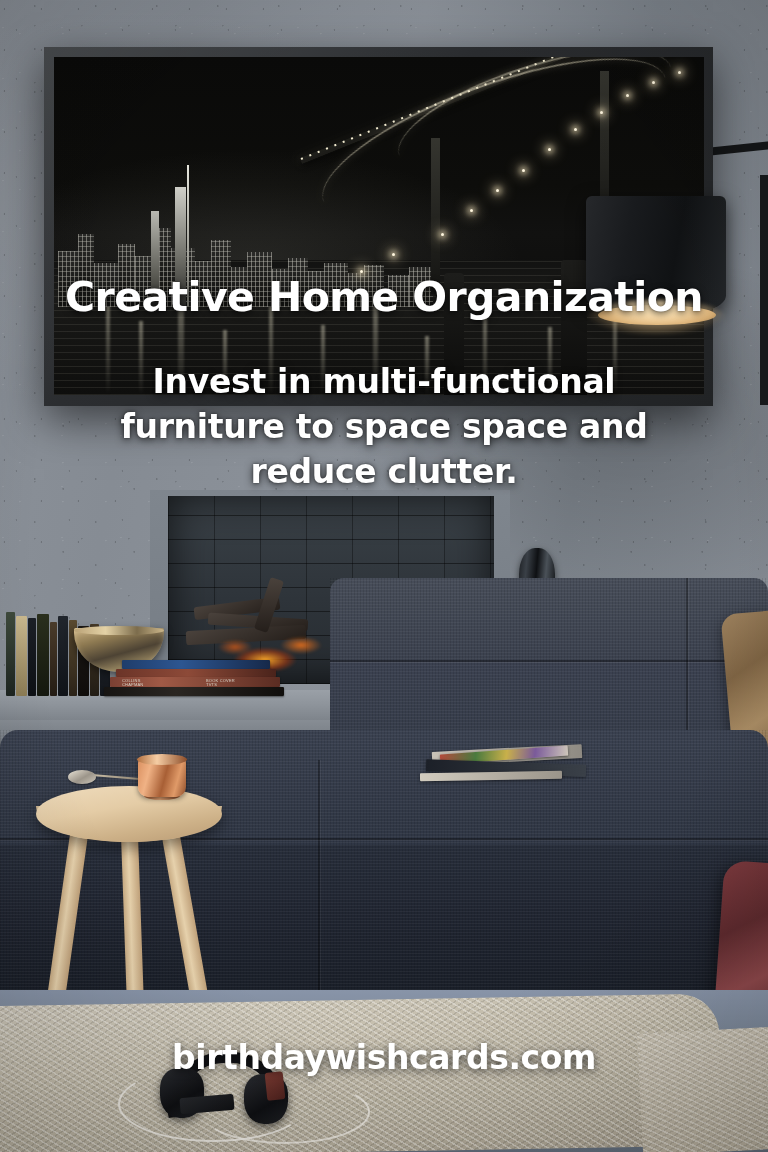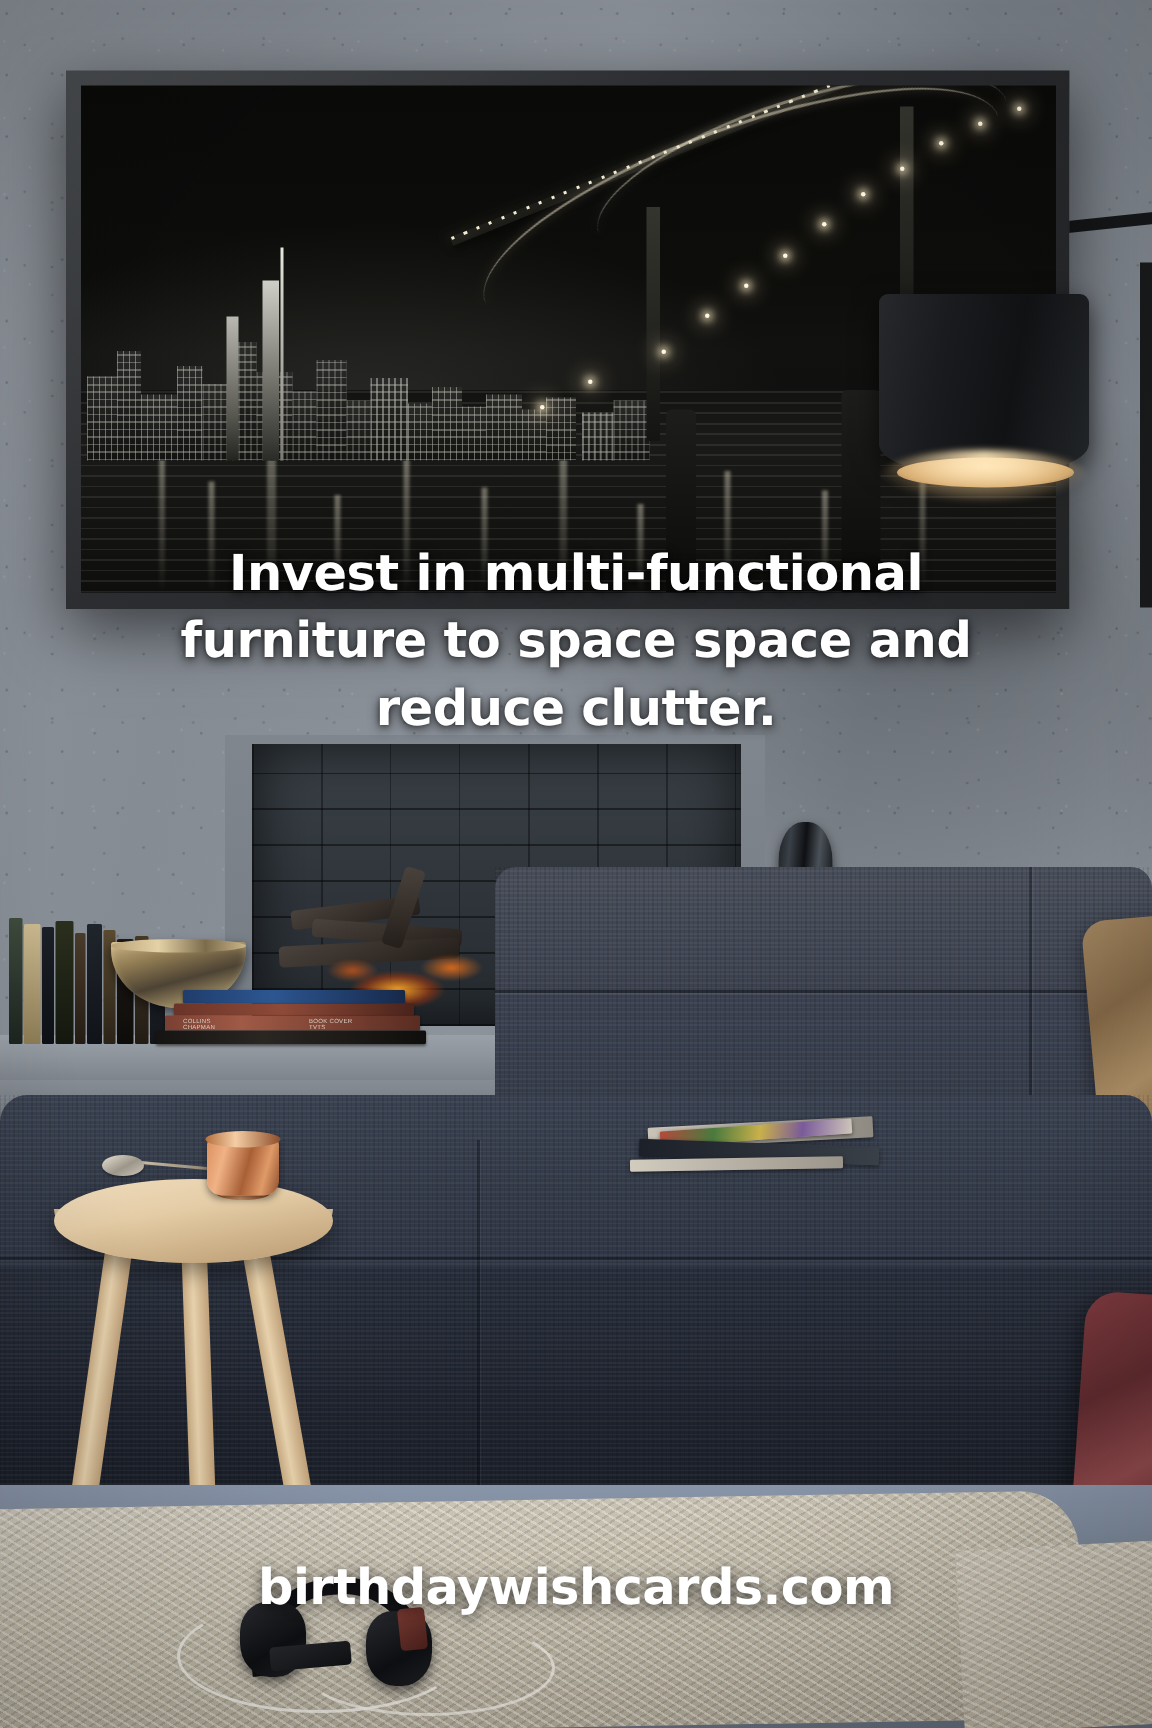--- a/index.html
+++ b/index.html
@@ -621,19 +621,20 @@
       <div class="hp-cup" style="left:160px; top:1068px;"></div>
       <div class="hp-cup" style="left:244px; top:1074px;"></div>
       <div class="hp-red"></div>
       <div class="hp-dongle"></div>
     </div>
 
     <div class="vignette"></div>
   </div>
 
   <div class="text-layer">
+    <div class="headline">Creative Home Organization</div>
 
     <div class="subhead">Invest in multi-functional furniture to space space and reduce clutter.</div>
 
     <div class="watermark">birthdaywishcards.com</div>
   </div>
 
 </div>
 
 </body></html>

